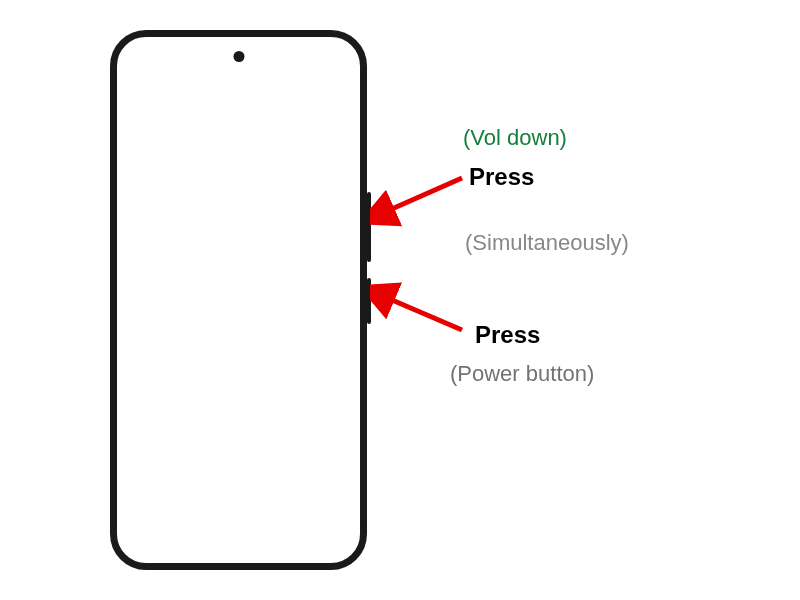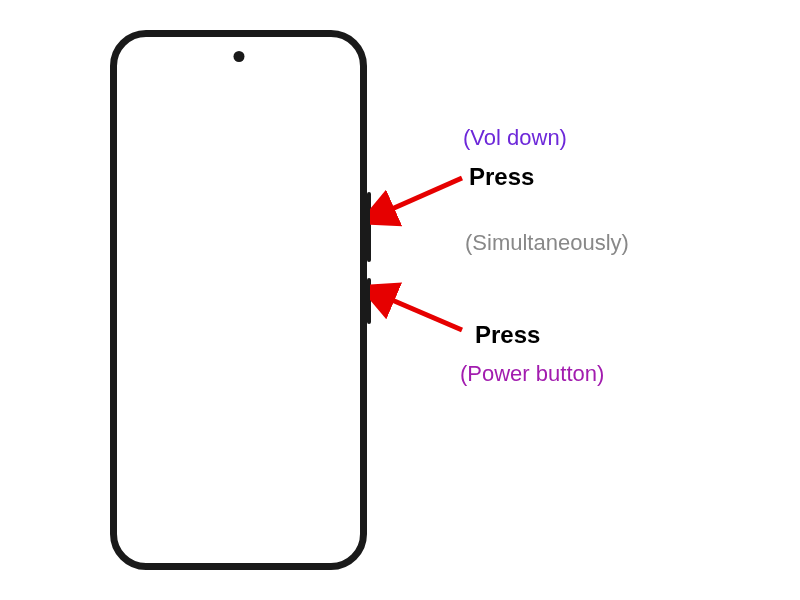--- a/index.html
+++ b/index.html
@@ -56,21 +56,21 @@
     .arrow {
       position: absolute;
     }
     .label {
       position: absolute;
       font-size: 22px;
     }
     .label-vol-down {
       left: 463px;
       top: 125px;
-      color: #6d28d9;
+      color: #15803d;
       font-weight: normal;
     }
     .label-press-1 {
       left: 469px;
       top: 163px;
       color: #000;
       font-weight: bold;
       font-size: 24px;
     }
     .label-simultaneously {
@@ -80,23 +80,23 @@
       font-weight: normal;
     }
     .label-press-2 {
       left: 475px;
       top: 321px;
       color: #000;
       font-weight: bold;
       font-size: 24px;
     }
     .label-power {
-      left: 460px;
+      left: 450px;
       top: 361px;
-      color: #a21caf;
+      color: #737373;
       font-weight: normal;
     }
   </style>
 </head>
 <body>
 
 <div class="phone-container">
   <div class="phone-body">
     <div class="phone-camera"></div>
   </div>

